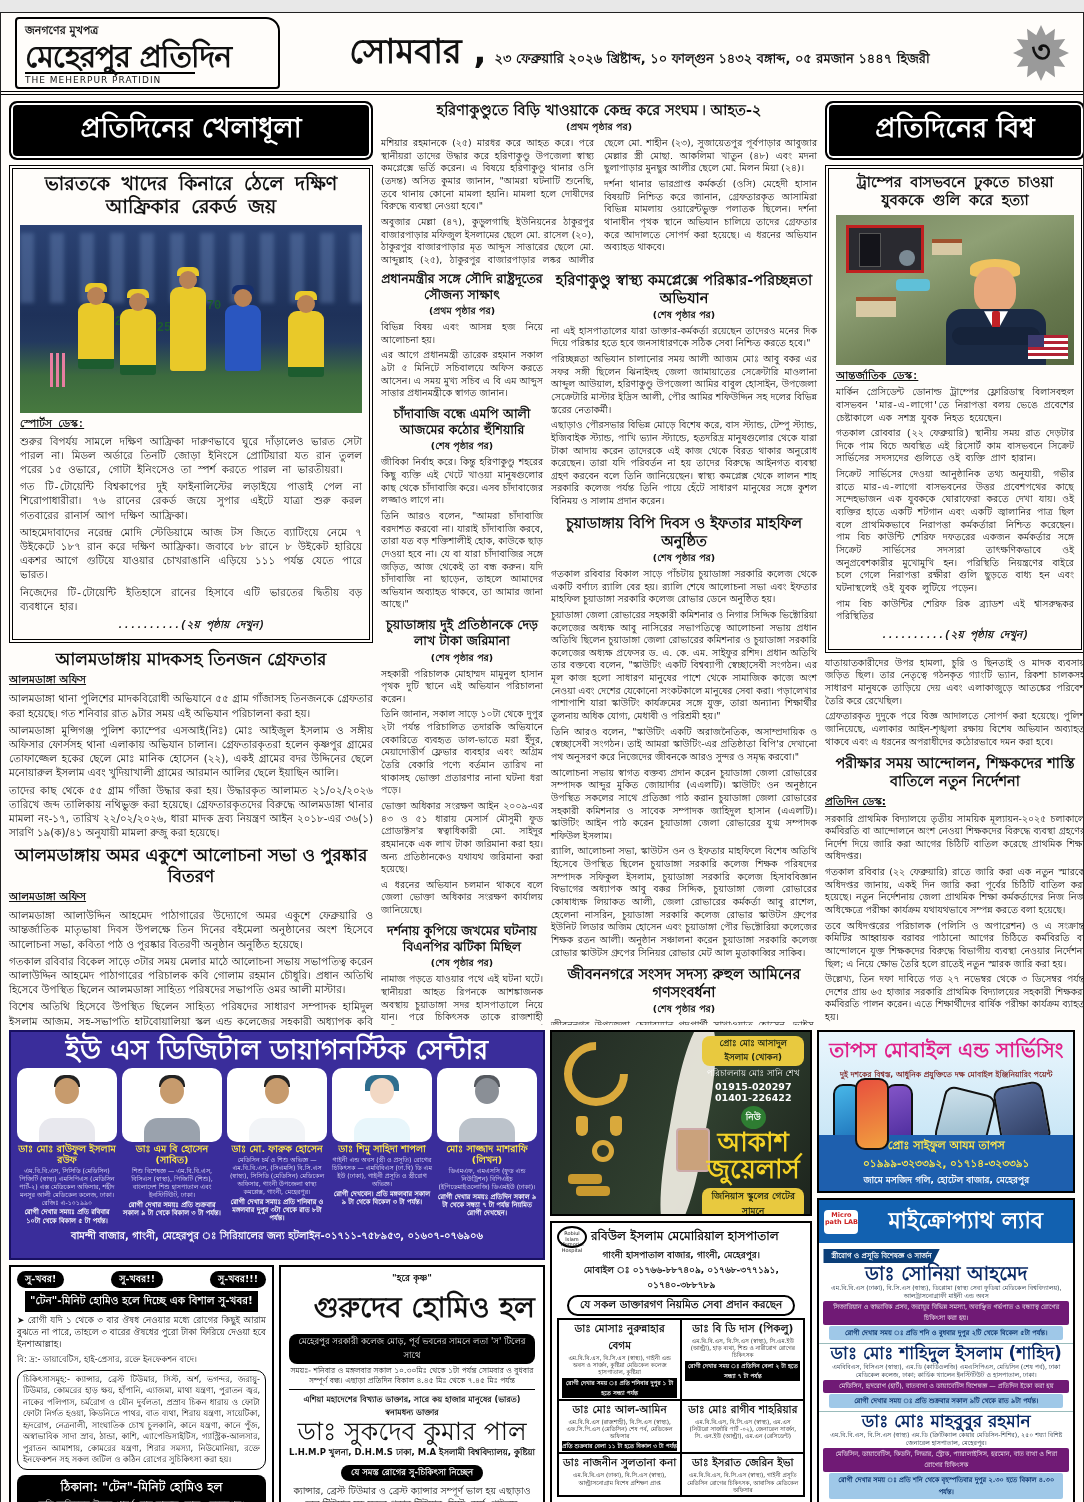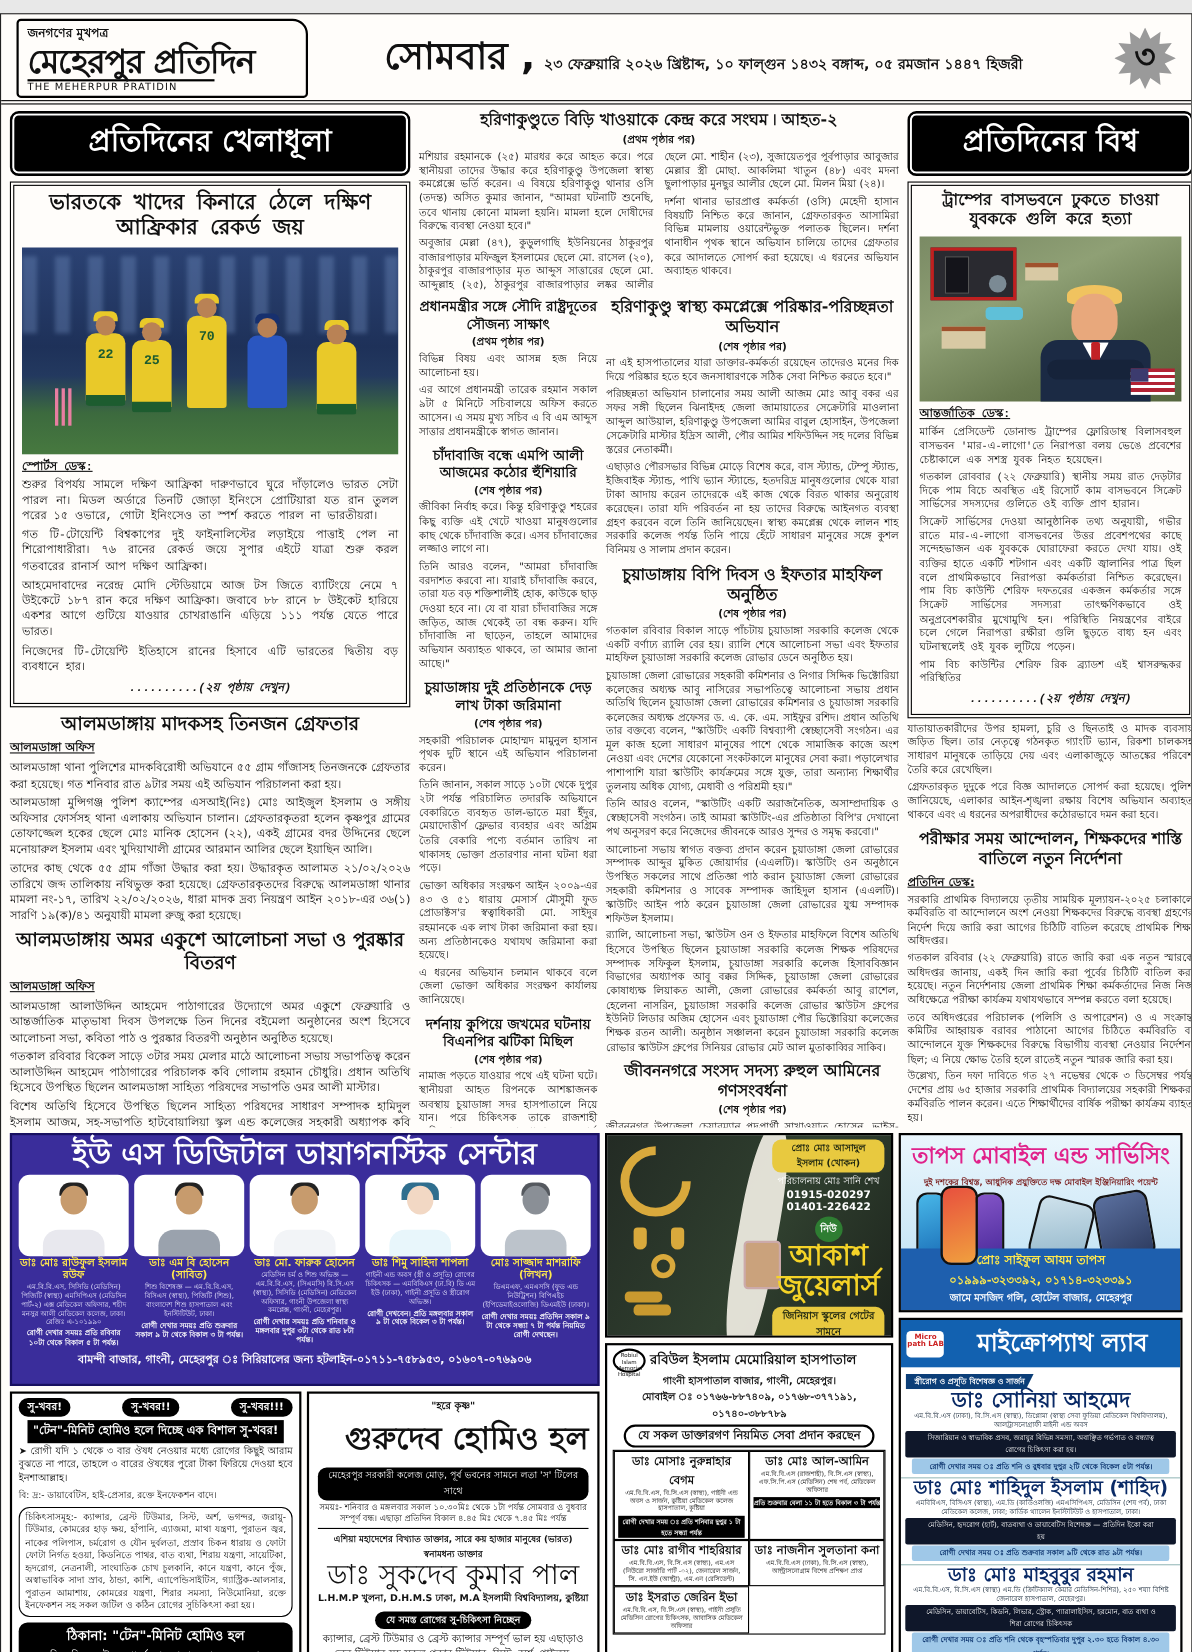--- a/index.html
+++ b/index.html
@@ -40,21 +40,21 @@
   .seemore { text-align:center; font-size:10.5px; font-weight:bold; font-style:italic; margin-top:2px; }
   .center-grid { display:flex; gap:8px; margin-top:4px; }
   .subcol-a { width:162px; flex:none; }
   .subcol-b { width:266px; flex:none; }
   .two-col { column-count:2; column-gap:10px; margin-top:2px; }
   
   .photo-cricket { position:relative; height:188px; margin:5px 0 3px 0; overflow:hidden;
      background:linear-gradient(180deg,#2b4273 0%,#1e3159 48%,#23395f 62%,#3c6a3e 80%,#47793f 100%); }
   .crowd { position:absolute; top:8px; left:0; right:0; height:70px;
      background:repeating-linear-gradient(90deg, rgba(120,150,200,.35) 0 14px, rgba(40,60,110,.0) 14px 30px); filter:blur(2px); }
-  .player { position:absolute; width:36px; height:66px; background:#e9c929; border-radius:9px 9px 3px 3px; }
+  .player { position:absolute; width:36px; height:66px; background:#e9c929; border-radius:9px 9px 3px 3px;padding-left:26px; }
   .player .head { position:absolute; top:-16px; left:9px; width:18px; height:18px; border-radius:50%; background:#b98255; }
   .player .cap { position:absolute; top:-20px; left:7px; width:22px; height:9px; border-radius:6px 6px 0 0; background:#e9c929; }
   .player .num { position:absolute; top:12px; width:100%; text-align:center; font-size:12px; font-weight:bold; color:#1d5c2f; }
   .player.green-trim { border-bottom:10px solid #1d5c2f; }
   .player.blue { background:#2a56c0; }
   .player.blue .cap { background:#17306e; }
   .stump { position:absolute; bottom:26px; width:3px; height:34px; background:#e87ea1; }
   
   .photo-trump { position:relative; height:150px; margin:5px 0 3px 0; overflow:hidden;
      background:linear-gradient(155deg,#7a8a64 0%,#8fa075 35%,#68794f 70%,#55663f 100%); }
@@ -157,21 +157,21 @@
   
   .ad-micro { height:310px; overflow:hidden; }
   .micro-head { background:#1261b0; display:flex; align-items:center; gap:5px; padding:3px 5px; }
   .micro-logo { width:34px; height:24px; background:#fff; border-radius:4px; color:#c22; font-size:6.5px; font-weight:bold; text-align:center; line-height:1.1; padding-top:2px; flex:none; }
   .micro-title { color:#fff; font-size:22px; font-weight:bold; flex:1; text-align:center; }
   .micro-strip { background:#0b3e78; color:#fff; font-size:7px; font-weight:bold; display:inline-block; padding:1px 8px; clip-path:polygon(0 0,100% 0,94% 100%,0 100%); margin:2px 0 0 4px; }
   .micro-doc { text-align:center; border-bottom:1px solid #9bb; padding-bottom:2px; }
   .micro-name { font-size:17px; font-weight:bold; color:#0a2a66; line-height:1.1; }
   .micro-name.big { font-size:19px; }
   .micro-deg { font-size:6.2px; color:#123; line-height:1.3; }
-  .micro-blue { background:#0f172a; color:#fff; font-size:6.4px; padding:1px 18px; margin:1px 4px; border-radius:2px; }
+  .micro-blue { background:#701a75; color:#fff; font-size:6.4px; padding:1px 8px; margin:1px 4px; border-radius:2px; }
   .micro-time { background:#9fc8e8; color:#08306b; font-size:6.6px; font-weight:bold; padding:1px 3px; margin:1px 10px; border-radius:2px; }
   .bottom-bar { position:absolute; left:0; right:0; bottom:0; height:11px; background:#000; }
   
   .lost-box { border:4px double #000; padding:4px 7px; margin-top:5px; }
   .lost-title { font-size:24px; font-weight:bold; text-align:center; text-decoration:underline; }
 </style>
 </head>
 <body>
 
 <div class="page">
@@ -517,20 +517,25 @@
         <div class="rob-addr">গাংনী হাসপাতাল বাজার, গাংনী, মেহেরপুর।</div>
         <div class="rob-addr">মোবাইল ঃ ০১৭৬৬-৮৮৭৪০৯, ০১৭৬৮-৩৭৭১৯১, ০১৭৪০-৩৮৮৭৮৯</div>
         <div class="rob-banner">যে সকল ডাক্তারগণ নিয়মিত সেবা প্রদান করছেন</div>
         <div class="rob-grid">
           <div class="rob-cell">
             <div class="rob-name">ডাঃ মোসাঃ নুরুন্নাহার বেগম</div>
             <div class="rob-deg">এম.বি.বি.এস, বি.সি.এস (স্বাস্থ্য), গাইনী এন্ড অবস ও সার্জন, কুষ্টিয়া মেডিকেল কলেজ হাসপাতাল, কুষ্টিয়া</div>
             <div class="rob-time">রোগী দেখার সময় ঃ প্রতি শনিবার দুপুর ১ টা হতে সন্ধ্যা পর্যন্ত</div>
           </div>
           <div class="rob-cell">
+            <div class="rob-name">ডাঃ বি ডি দাস (পিকলু)</div>
+            <div class="rob-deg">এম.বি.বি.এস, বি.সি.এস (স্বাস্থ্য), সি.এম.ইউ (আল্ট্রা), হাড় ব্যথা, শিশু ও নারীরোগ রোগের চিকিৎসক</div>
+            <div class="rob-time">রোগী দেখার সময় ঃ প্রতিদিন বেলা ২ টা হতে সন্ধ্যা ৭ টা পর্যন্ত</div>
+          </div>
+          <div class="rob-cell">
             <div class="rob-name">ডাঃ মোঃ আল-আমিন</div>
             <div class="rob-deg">এম.বি.বি.এস (রাজশাহী), বি.সি.এস (স্বাস্থ্য), এফ.সি.পি.এস (মেডিসিন) শেষ পর্ব, মেডিকেল অফিসার</div>
             <div class="rob-time">প্রতি শুক্রবার বেলা ১১ টা হতে বিকাল ৩ টা পর্যন্ত</div>
           </div>
           <div class="rob-cell">
             <div class="rob-name">ডাঃ মোঃ রাগীব শাহরিয়ার</div>
             <div class="rob-deg">এম.বি.বি.এস, বি.সি.এস (স্বাস্থ্য), এম.এস (নিউরো সার্জারি পার্ট -০২), জেনারেল সার্জন, সি. এন.ইউ (আল্ট্রা), এম.এন (রেসিডেন্ট)</div>
           </div>
           <div class="rob-cell">
             <div class="rob-name">ডাঃ নাজনীন সুলতানা কনা</div>

